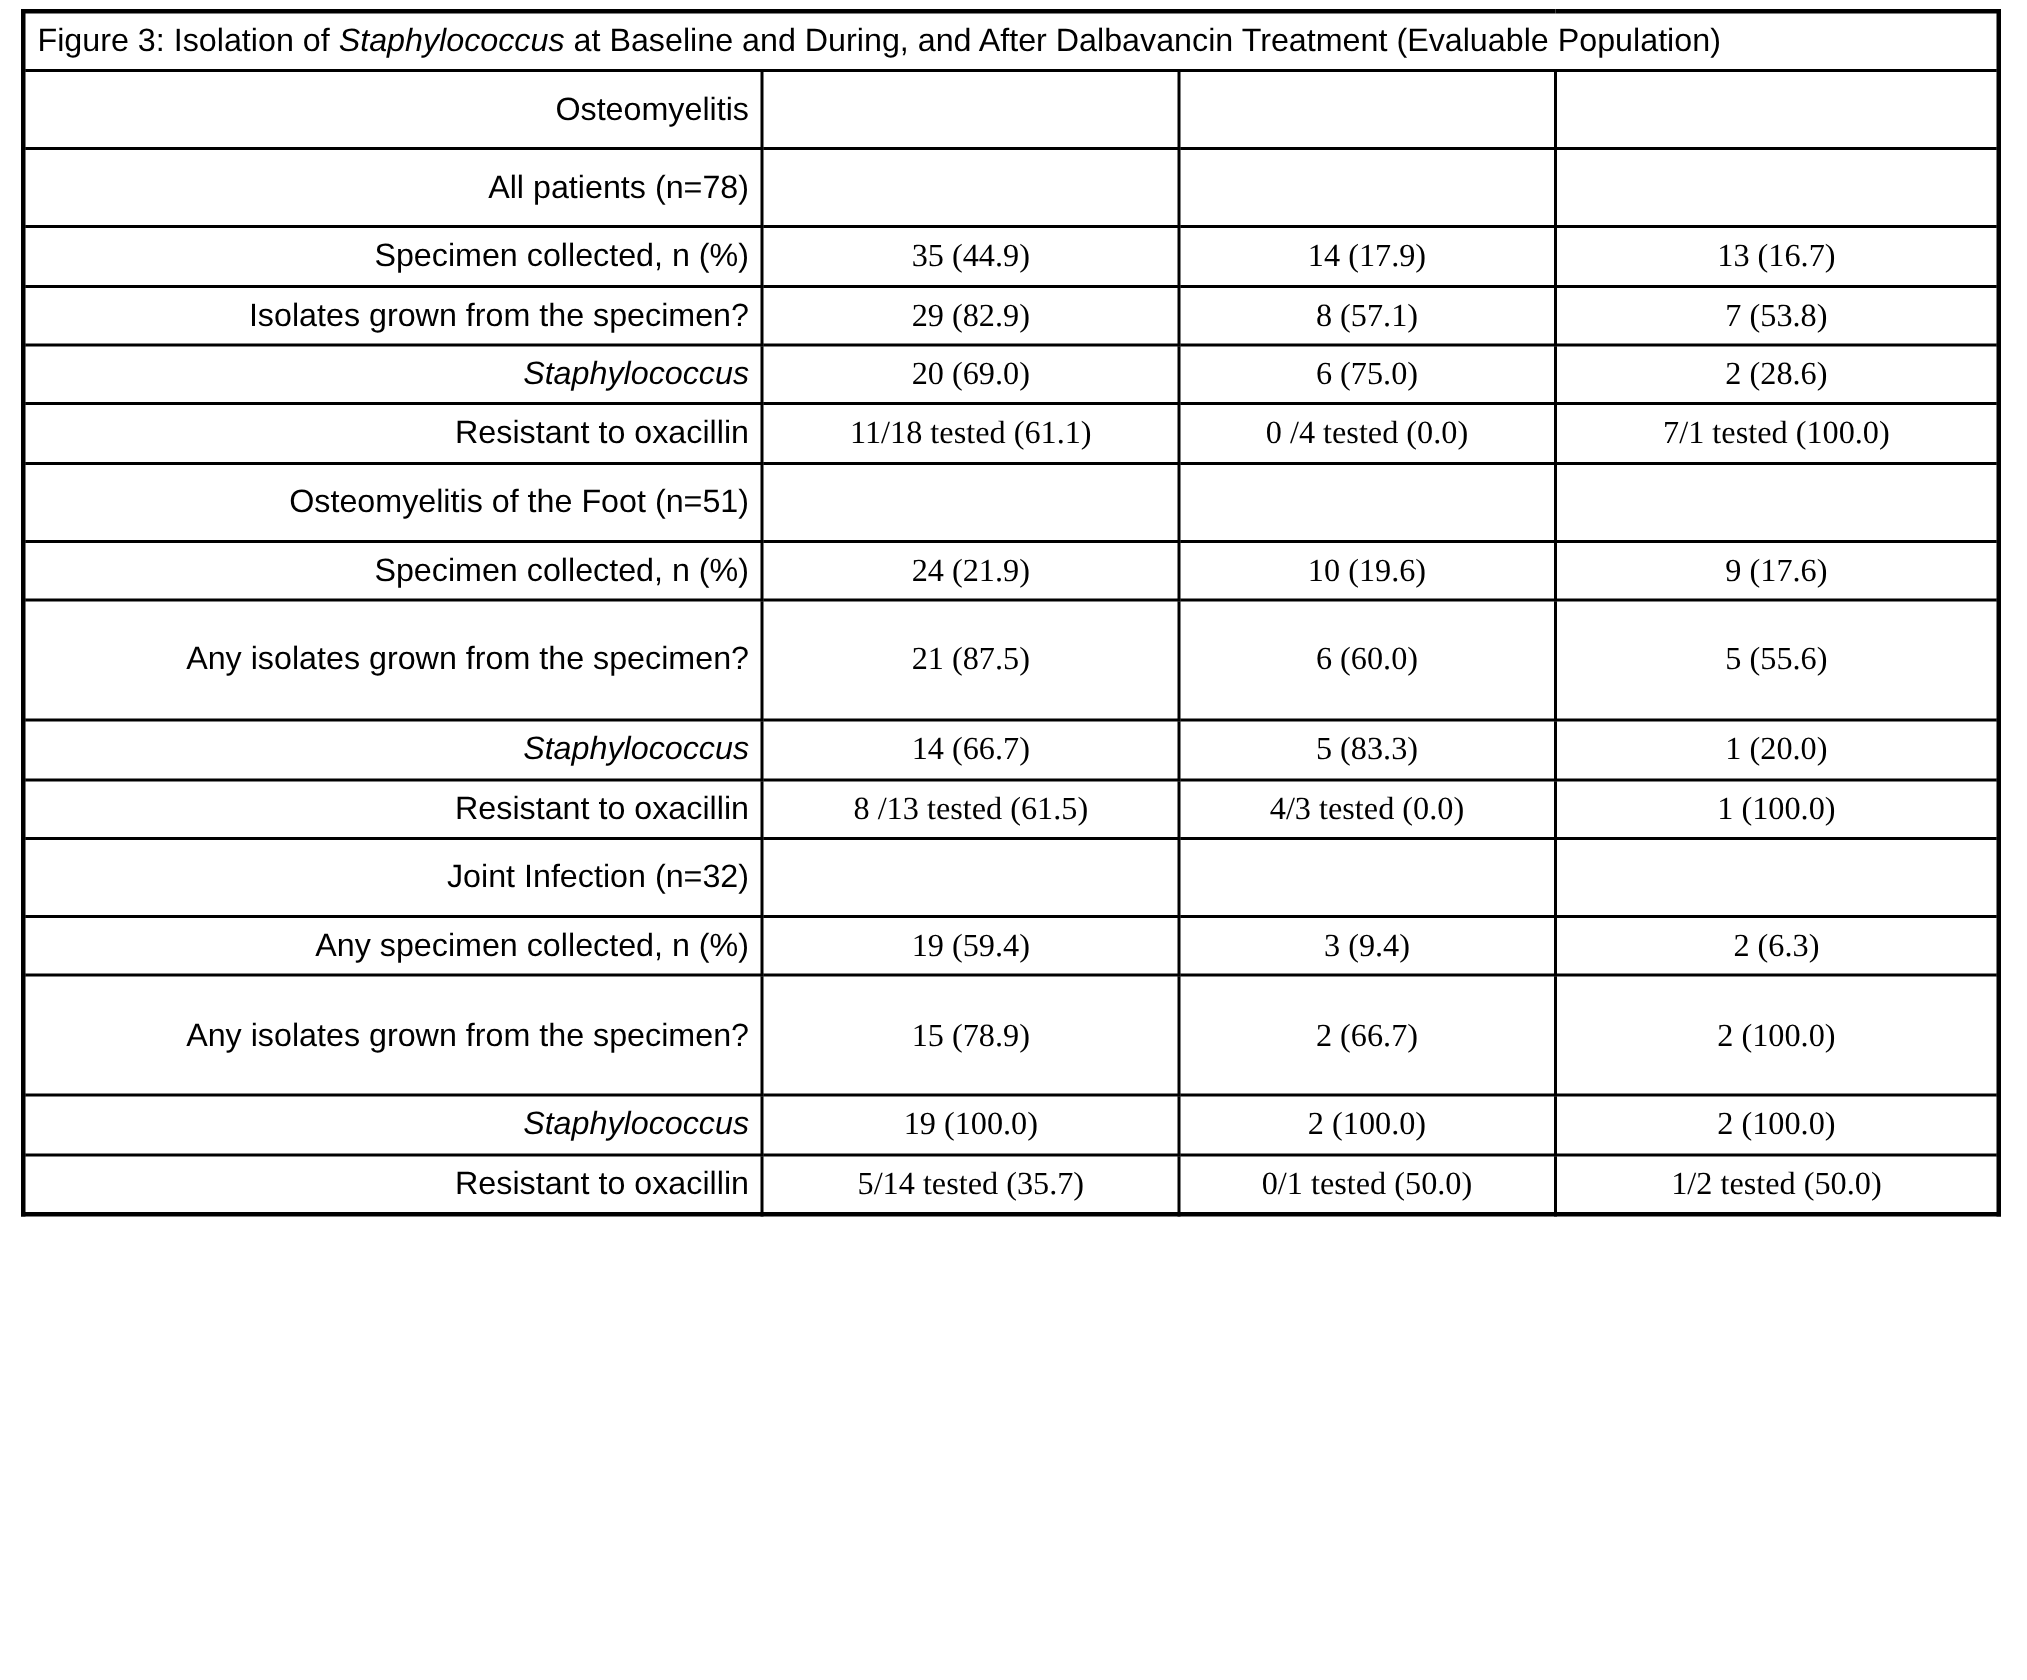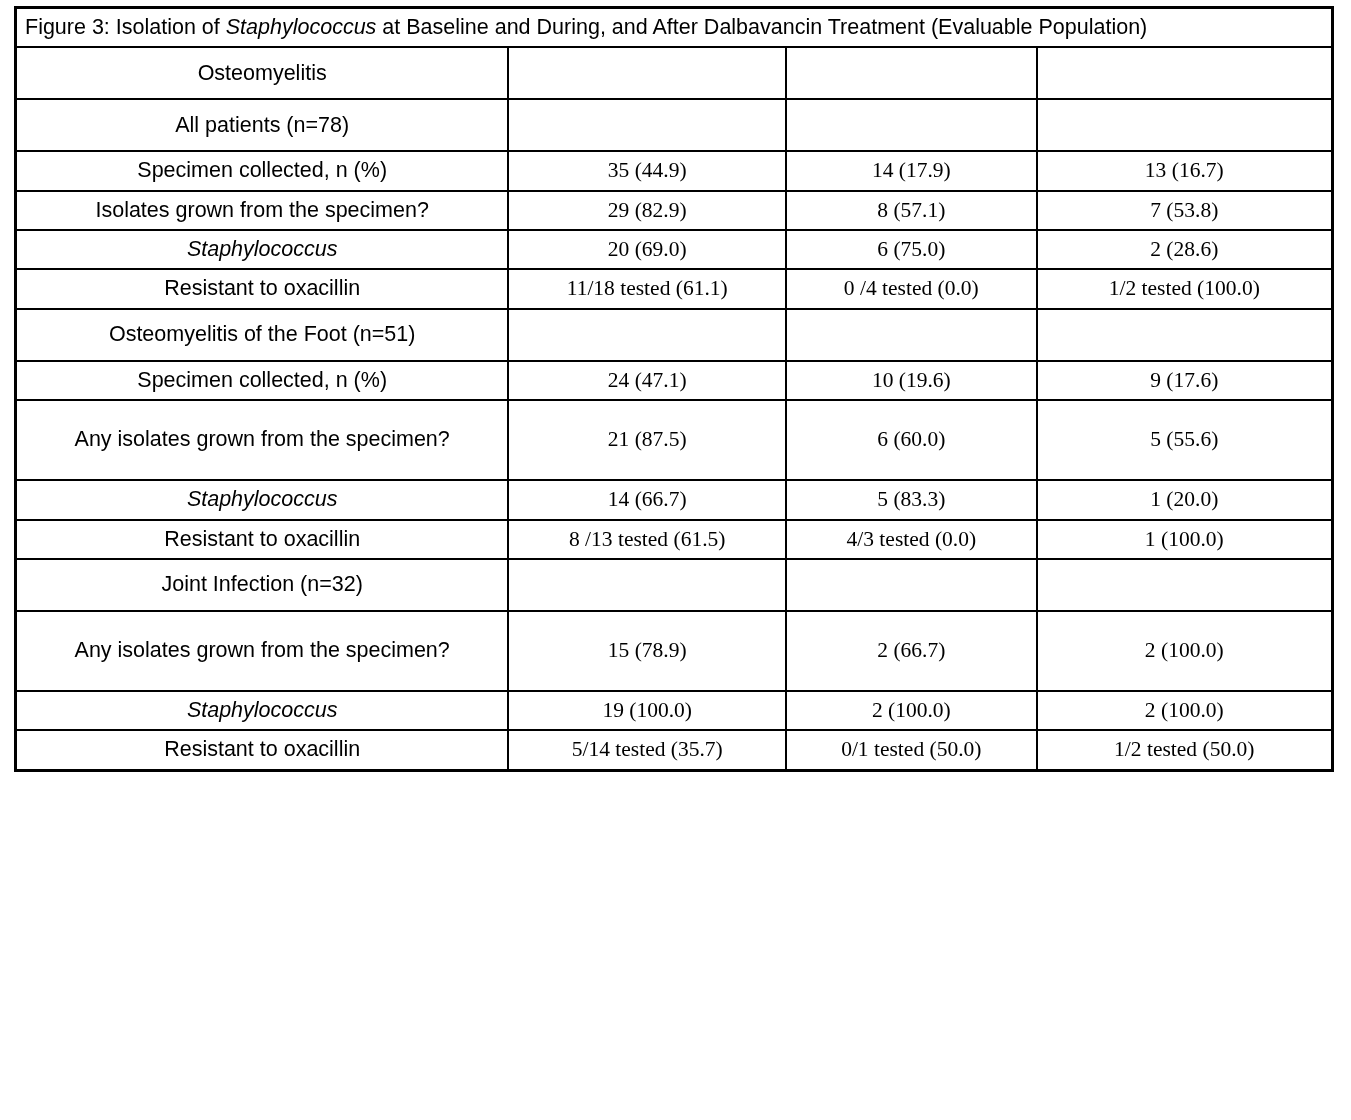--- a/index.html
+++ b/index.html
@@ -52,21 +52,21 @@
   .colhead {
     font-weight: bold;
     text-align: center;
     font-size: 22px;
     line-height: 1.22;
     height: 118px;
     vertical-align: middle;
   }
   .blankhead { border-top: 2px solid #000; }
 
-  .lbl { text-align: center; }
+  .lbl { text-align: right; }
   .num { text-align: center; font-family: Liberation Serif, serif; }
 
   .sect { font-weight: bold; }
   .sect-indent { font-weight: bold; padding-left: 16px; }
   .indent1 { padding-left: 18px; margin-top: 12px; }
   .indent-sp { padding-left: 10px; }
   .italic { font-style: italic; }
   .row-h { height: 52px; }
   .row-h2 { height: 80px; }
 </style>
@@ -115,31 +115,31 @@
       <tr>
         <td class="lbl italic">Staphylococcus</td>
         <td class="num">20 (69.0)</td>
         <td class="num">6 (75.0)</td>
         <td class="num">2 (28.6)</td>
       </tr>
       <tr>
         <td class="lbl indent1">Resistant to oxacillin</td>
         <td class="num">11/18 tested (61.1)</td>
         <td class="num">0 /4 tested (0.0)</td>
-        <td class="num">1/2 tested (100.0)</td>
+        <td class="num">7/1 tested (100.0)</td>
       </tr>
       <tr class="row-h">
         <td class="lbl sect-indent">Osteomyelitis of the Foot (n=51)</td>
         <td class="num"></td>
         <td class="num"></td>
         <td class="num"></td>
       </tr>
       <tr>
         <td class="lbl">Specimen collected, n (%)</td>
-        <td class="num">24 (47.1)</td>
+        <td class="num">24 (21.9)</td>
         <td class="num">10 (19.6)</td>
         <td class="num">9 (17.6)</td>
       </tr>
       <tr class="row-h2">
         <td class="lbl">Any isolates grown from the specimen?</td>
         <td class="num">21 (87.5)</td>
         <td class="num">6 (60.0)</td>
         <td class="num">5 (55.6)</td>
       </tr>
       <tr>
@@ -153,20 +153,26 @@
         <td class="num">8 /13 tested (61.5)</td>
         <td class="num">4/3 tested (0.0)</td>
         <td class="num">1 (100.0)</td>
       </tr>
       <tr class="row-h">
         <td class="lbl sect-indent">Joint Infection (n=32)</td>
         <td class="num"></td>
         <td class="num"></td>
         <td class="num"></td>
       </tr>
+      <tr>
+        <td class="lbl">Any specimen collected, n (%)</td>
+        <td class="num">19 (59.4)</td>
+        <td class="num">3 (9.4)</td>
+        <td class="num">2 (6.3)</td>
+      </tr>
       <tr class="row-h2">
         <td class="lbl">Any isolates grown from the specimen?</td>
         <td class="num">15 (78.9)</td>
         <td class="num">2 (66.7)</td>
         <td class="num">2 (100.0)</td>
       </tr>
       <tr>
         <td class="lbl italic indent-sp">Staphylococcus</td>
         <td class="num">19 (100.0)</td>
         <td class="num">2 (100.0)</td>

